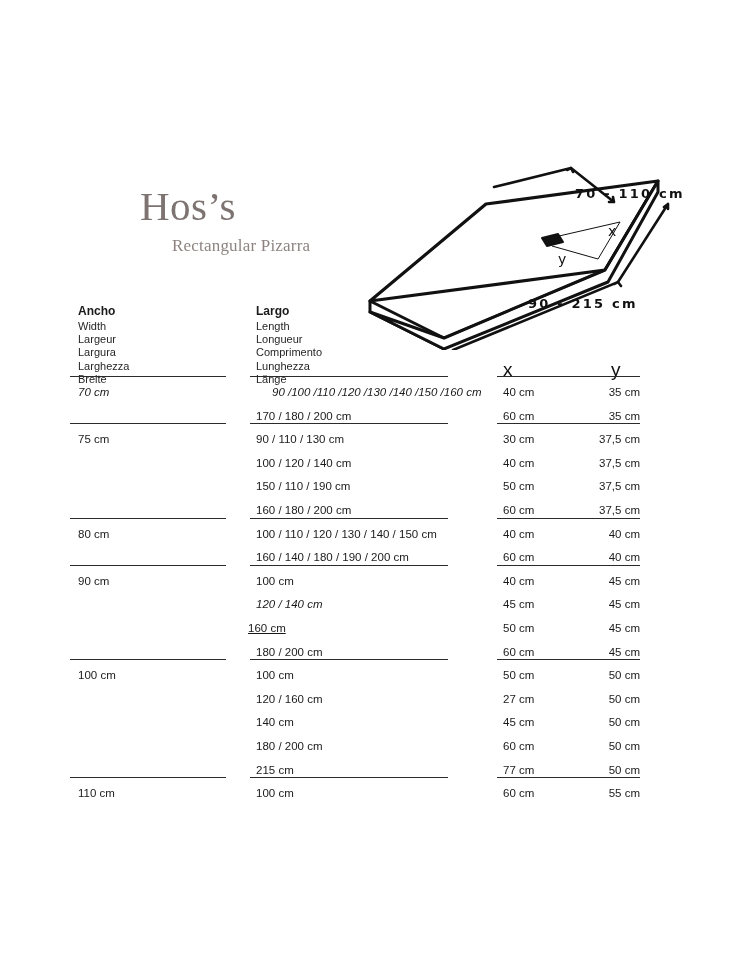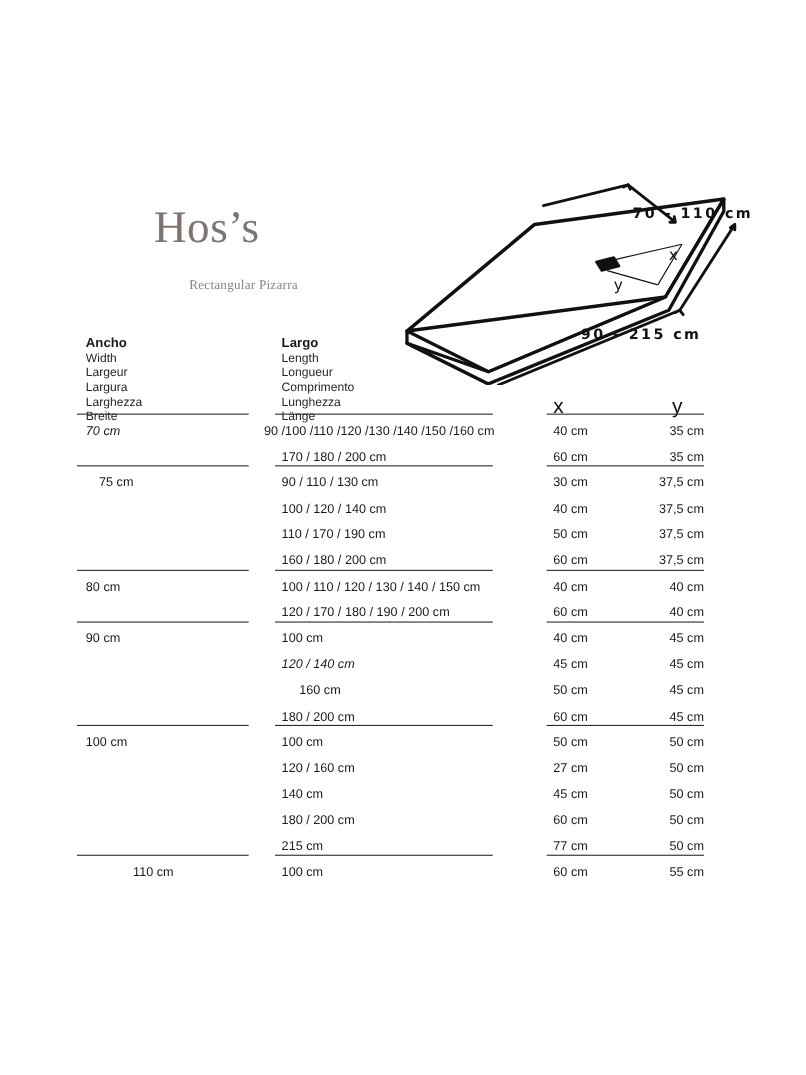--- a/index.html
+++ b/index.html
@@ -31,24 +31,24 @@
   }
   .brand-name {
     font-family: "Liberation Serif", serif;
     font-size: 41px;
     line-height: 1;
     color: #7d7471;
     letter-spacing: 0.5px;
   }
   .brand-sub {
     font-family: "Liberation Serif", serif;
-    font-size: 12px;
+    font-size: 17px;
     line-height: 1;
     color: #8d8481;
-    margin-top: 26px;
+    margin-top: 10px;
     margin-left: 32px;
     letter-spacing: 0.2px;
   }
 
   
   .drawing {
     position: absolute;
     left: 358px;
     top: 160px;
     width: 375px;
@@ -169,63 +169,63 @@
   </div>
 
   <div class="xy-head" style="left:503px; top:360px;">x</div>
   <div class="xy-head" style="left:611px; top:360px;">y</div>
 
   <div id="table-layer">
       <div class="rule" style="left: 70px; width: 156px; top: 376px;"></div>
       <div class="rule" style="left: 250px; width: 198px; top: 376px;"></div>
       <div class="rule" style="left: 497px; width: 143px; top: 376px;"></div>
       <div class="cell" style="left: 78px; top: 385px; font-style: italic;">70 cm</div>
-      <div class="cell" style="left: 240px; top: 385px;">90 /100 /110 /120 /130 /140 /150 /160 cm</div>
+      <div class="cell" style="left: 272px; top: 385px; font-style: italic;">90 /100 /110 /120 /130 /140 /150 /160 cm</div>
       <div class="cell" style="left: 503px; top: 385px;">40 cm</div>
       <div class="cell right" style="left: 566px; top: 385px; width: 74px;">35 cm</div>
       <div class="cell" style="left: 256px; top: 408.6px;">170 / 180 / 200 cm</div>
       <div class="cell" style="left: 503px; top: 408.6px;">60 cm</div>
       <div class="cell right" style="left: 566px; top: 408.6px; width: 74px;">35 cm</div>
       <div class="rule" style="left: 70px; width: 156px; top: 423.2px;"></div>
       <div class="rule" style="left: 250px; width: 198px; top: 423.2px;"></div>
       <div class="rule" style="left: 497px; width: 143px; top: 423.2px;"></div>
-      <div class="cell" style="left: 90px; top: 432.2px;">75 cm</div>
+      <div class="cell" style="left: 78px; top: 432.2px;">75 cm</div>
       <div class="cell" style="left: 256px; top: 432.2px;">90 / 110 / 130 cm</div>
       <div class="cell" style="left: 503px; top: 432.2px;">30 cm</div>
       <div class="cell right" style="left: 566px; top: 432.2px; width: 74px;">37,5 cm</div>
       <div class="cell" style="left: 256px; top: 455.8px;">100 / 120 / 140 cm</div>
       <div class="cell" style="left: 503px; top: 455.8px;">40 cm</div>
       <div class="cell right" style="left: 566px; top: 455.8px; width: 74px;">37,5 cm</div>
-      <div class="cell" style="left: 256px; top: 479.4px;">110 / 170 / 190 cm</div>
+      <div class="cell" style="left: 256px; top: 479.4px;">150 / 110 / 190 cm</div>
       <div class="cell" style="left: 503px; top: 479.4px;">50 cm</div>
       <div class="cell right" style="left: 566px; top: 479.4px; width: 74px;">37,5 cm</div>
       <div class="cell" style="left: 256px; top: 503px;">160 / 180 / 200 cm</div>
       <div class="cell" style="left: 503px; top: 503px;">60 cm</div>
       <div class="cell right" style="left: 566px; top: 503px; width: 74px;">37,5 cm</div>
       <div class="rule" style="left: 70px; width: 156px; top: 517.6px;"></div>
       <div class="rule" style="left: 250px; width: 198px; top: 517.6px;"></div>
       <div class="rule" style="left: 497px; width: 143px; top: 517.6px;"></div>
       <div class="cell" style="left: 78px; top: 526.6px;">80 cm</div>
       <div class="cell" style="left: 256px; top: 526.6px;">100 / 110 / 120 / 130 / 140 / 150 cm</div>
       <div class="cell" style="left: 503px; top: 526.6px;">40 cm</div>
       <div class="cell right" style="left: 566px; top: 526.6px; width: 74px;">40 cm</div>
-      <div class="cell" style="left: 256px; top: 550.2px;">120 / 170 / 180 / 190 / 200 cm</div>
+      <div class="cell" style="left: 256px; top: 550.2px;">160 / 140 / 180 / 190 / 200 cm</div>
       <div class="cell" style="left: 503px; top: 550.2px;">60 cm</div>
       <div class="cell right" style="left: 566px; top: 550.2px; width: 74px;">40 cm</div>
       <div class="rule" style="left: 70px; width: 156px; top: 564.8px;"></div>
       <div class="rule" style="left: 250px; width: 198px; top: 564.8px;"></div>
       <div class="rule" style="left: 497px; width: 143px; top: 564.8px;"></div>
       <div class="cell" style="left: 78px; top: 573.8px;">90 cm</div>
       <div class="cell" style="left: 256px; top: 573.8px;">100 cm</div>
       <div class="cell" style="left: 503px; top: 573.8px;">40 cm</div>
       <div class="cell right" style="left: 566px; top: 573.8px; width: 74px;">45 cm</div>
       <div class="cell" style="left: 256px; top: 597.4px; font-style: italic;">120 / 140 cm</div>
       <div class="cell" style="left: 503px; top: 597.4px;">45 cm</div>
       <div class="cell right" style="left: 566px; top: 597.4px; width: 74px;">45 cm</div>
-      <div class="cell" style="left: 272px; top: 621px;">160 cm</div>
+      <div class="cell" style="left: 248px; top: 621px; text-decoration: underline;">160 cm</div>
       <div class="cell" style="left: 503px; top: 621px;">50 cm</div>
       <div class="cell right" style="left: 566px; top: 621px; width: 74px;">45 cm</div>
       <div class="cell" style="left: 256px; top: 644.6px;">180 / 200 cm</div>
       <div class="cell" style="left: 503px; top: 644.6px;">60 cm</div>
       <div class="cell right" style="left: 566px; top: 644.6px; width: 74px;">45 cm</div>
       <div class="rule" style="left: 70px; width: 156px; top: 659.2px;"></div>
       <div class="rule" style="left: 250px; width: 198px; top: 659.2px;"></div>
       <div class="rule" style="left: 497px; width: 143px; top: 659.2px;"></div>
       <div class="cell" style="left: 78px; top: 668.2px;">100 cm</div>
       <div class="cell" style="left: 256px; top: 668.2px;">100 cm</div>
@@ -239,19 +239,19 @@
       <div class="cell right" style="left: 566px; top: 715.4px; width: 74px;">50 cm</div>
       <div class="cell" style="left: 256px; top: 739px;">180 / 200 cm</div>
       <div class="cell" style="left: 503px; top: 739px;">60 cm</div>
       <div class="cell right" style="left: 566px; top: 739px; width: 74px;">50 cm</div>
       <div class="cell" style="left: 256px; top: 762.6px;">215 cm</div>
       <div class="cell" style="left: 503px; top: 762.6px;">77 cm</div>
       <div class="cell right" style="left: 566px; top: 762.6px; width: 74px;">50 cm</div>
       <div class="rule" style="left: 70px; width: 156px; top: 777.2px;"></div>
       <div class="rule" style="left: 250px; width: 198px; top: 777.2px;"></div>
       <div class="rule" style="left: 497px; width: 143px; top: 777.2px;"></div>
-      <div class="cell" style="left: 78px; top: 786.2px; margin-left: 43px;">110 cm</div>
+      <div class="cell" style="left: 78px; top: 786.2px;">110 cm</div>
       <div class="cell" style="left: 256px; top: 786.2px;">100 cm</div>
       <div class="cell" style="left: 503px; top: 786.2px;">60 cm</div>
       <div class="cell right" style="left: 566px; top: 786.2px; width: 74px;">55 cm</div>
     </div>
 
 </div>
 
 </body></html>

